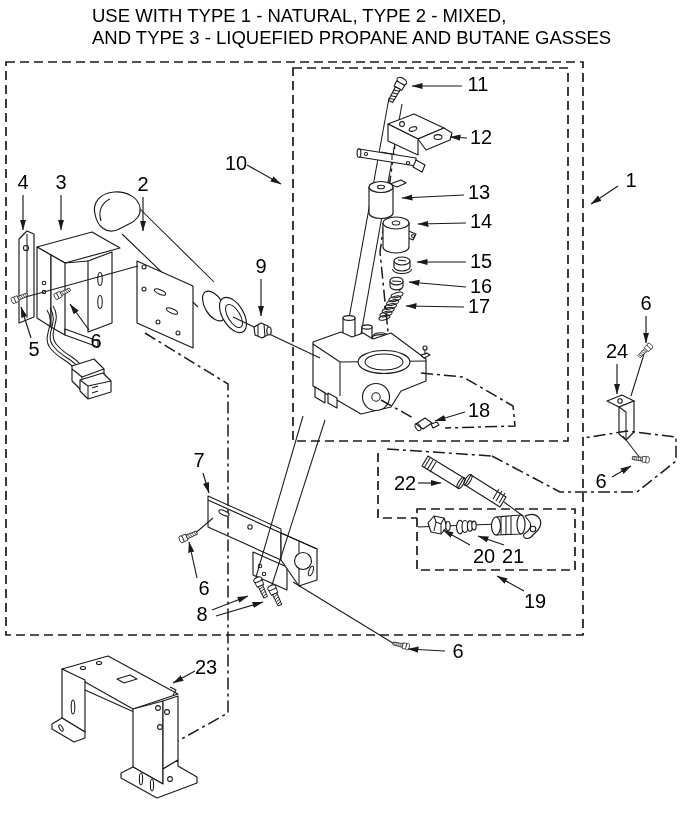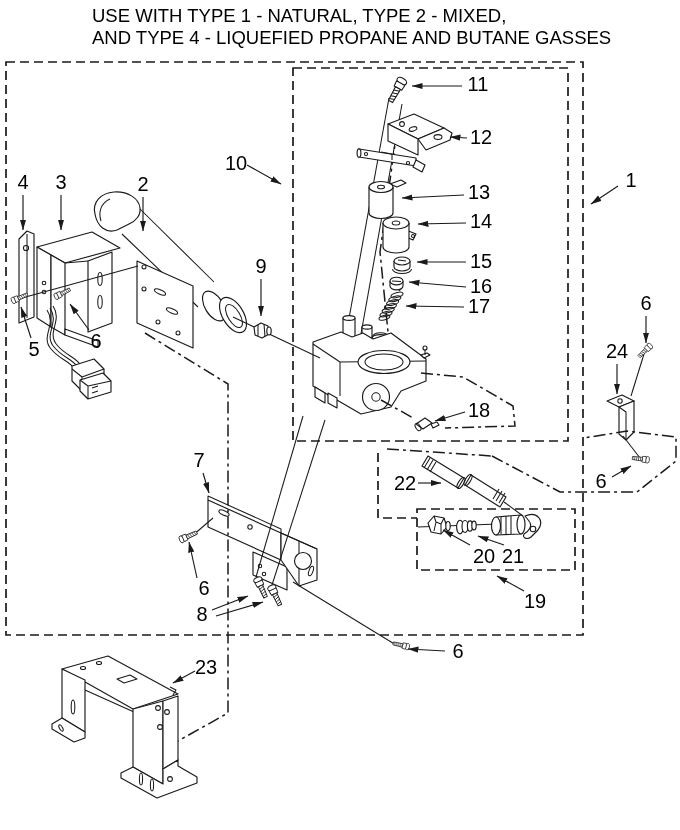--- a/index.html
+++ b/index.html
@@ -15,21 +15,21 @@
   .dashdot{stroke:#1a1a1a;fill:none;stroke-width:1.5;stroke-dasharray:12 4 3 4;}
   .leader{stroke:#1a1a1a;stroke-width:1.15;fill:none;}
   .callout{font-family:"Liberation Sans",sans-serif;font-size:20px;fill:#000;text-anchor:middle;}
 </style>
 </head>
 <body>
 
 <div class="page">
   <div class="hdr">
     <div>USE WITH TYPE 1 - NATURAL, TYPE 2 - MIXED,</div>
-    <div>AND TYPE 4 - LIQUEFIED PROPANE AND BUTANE GASSES</div>
+    <div>AND TYPE 3 - LIQUEFIED PROPANE AND BUTANE GASSES</div>
   </div>
 
   <svg id="diagram" width="680" height="830" viewBox="0 0 680 830">
     <defs>
       <marker id="ah" markerUnits="userSpaceOnUse" markerWidth="12" markerHeight="8" refX="10.5" refY="3.5" orient="auto">
         <path d="M0,0.4 L10.8,3.5 L0,6.6 Z" fill="#1a1a1a"></path>
       </marker>
       <g id="screw">
         <ellipse cx="2.5" cy="0" rx="3.2" ry="5.5" class="part"></ellipse>
         <path d="M5,-5 L11,-4.5 L11,4.5 L5,5 Z" class="part"></path>

